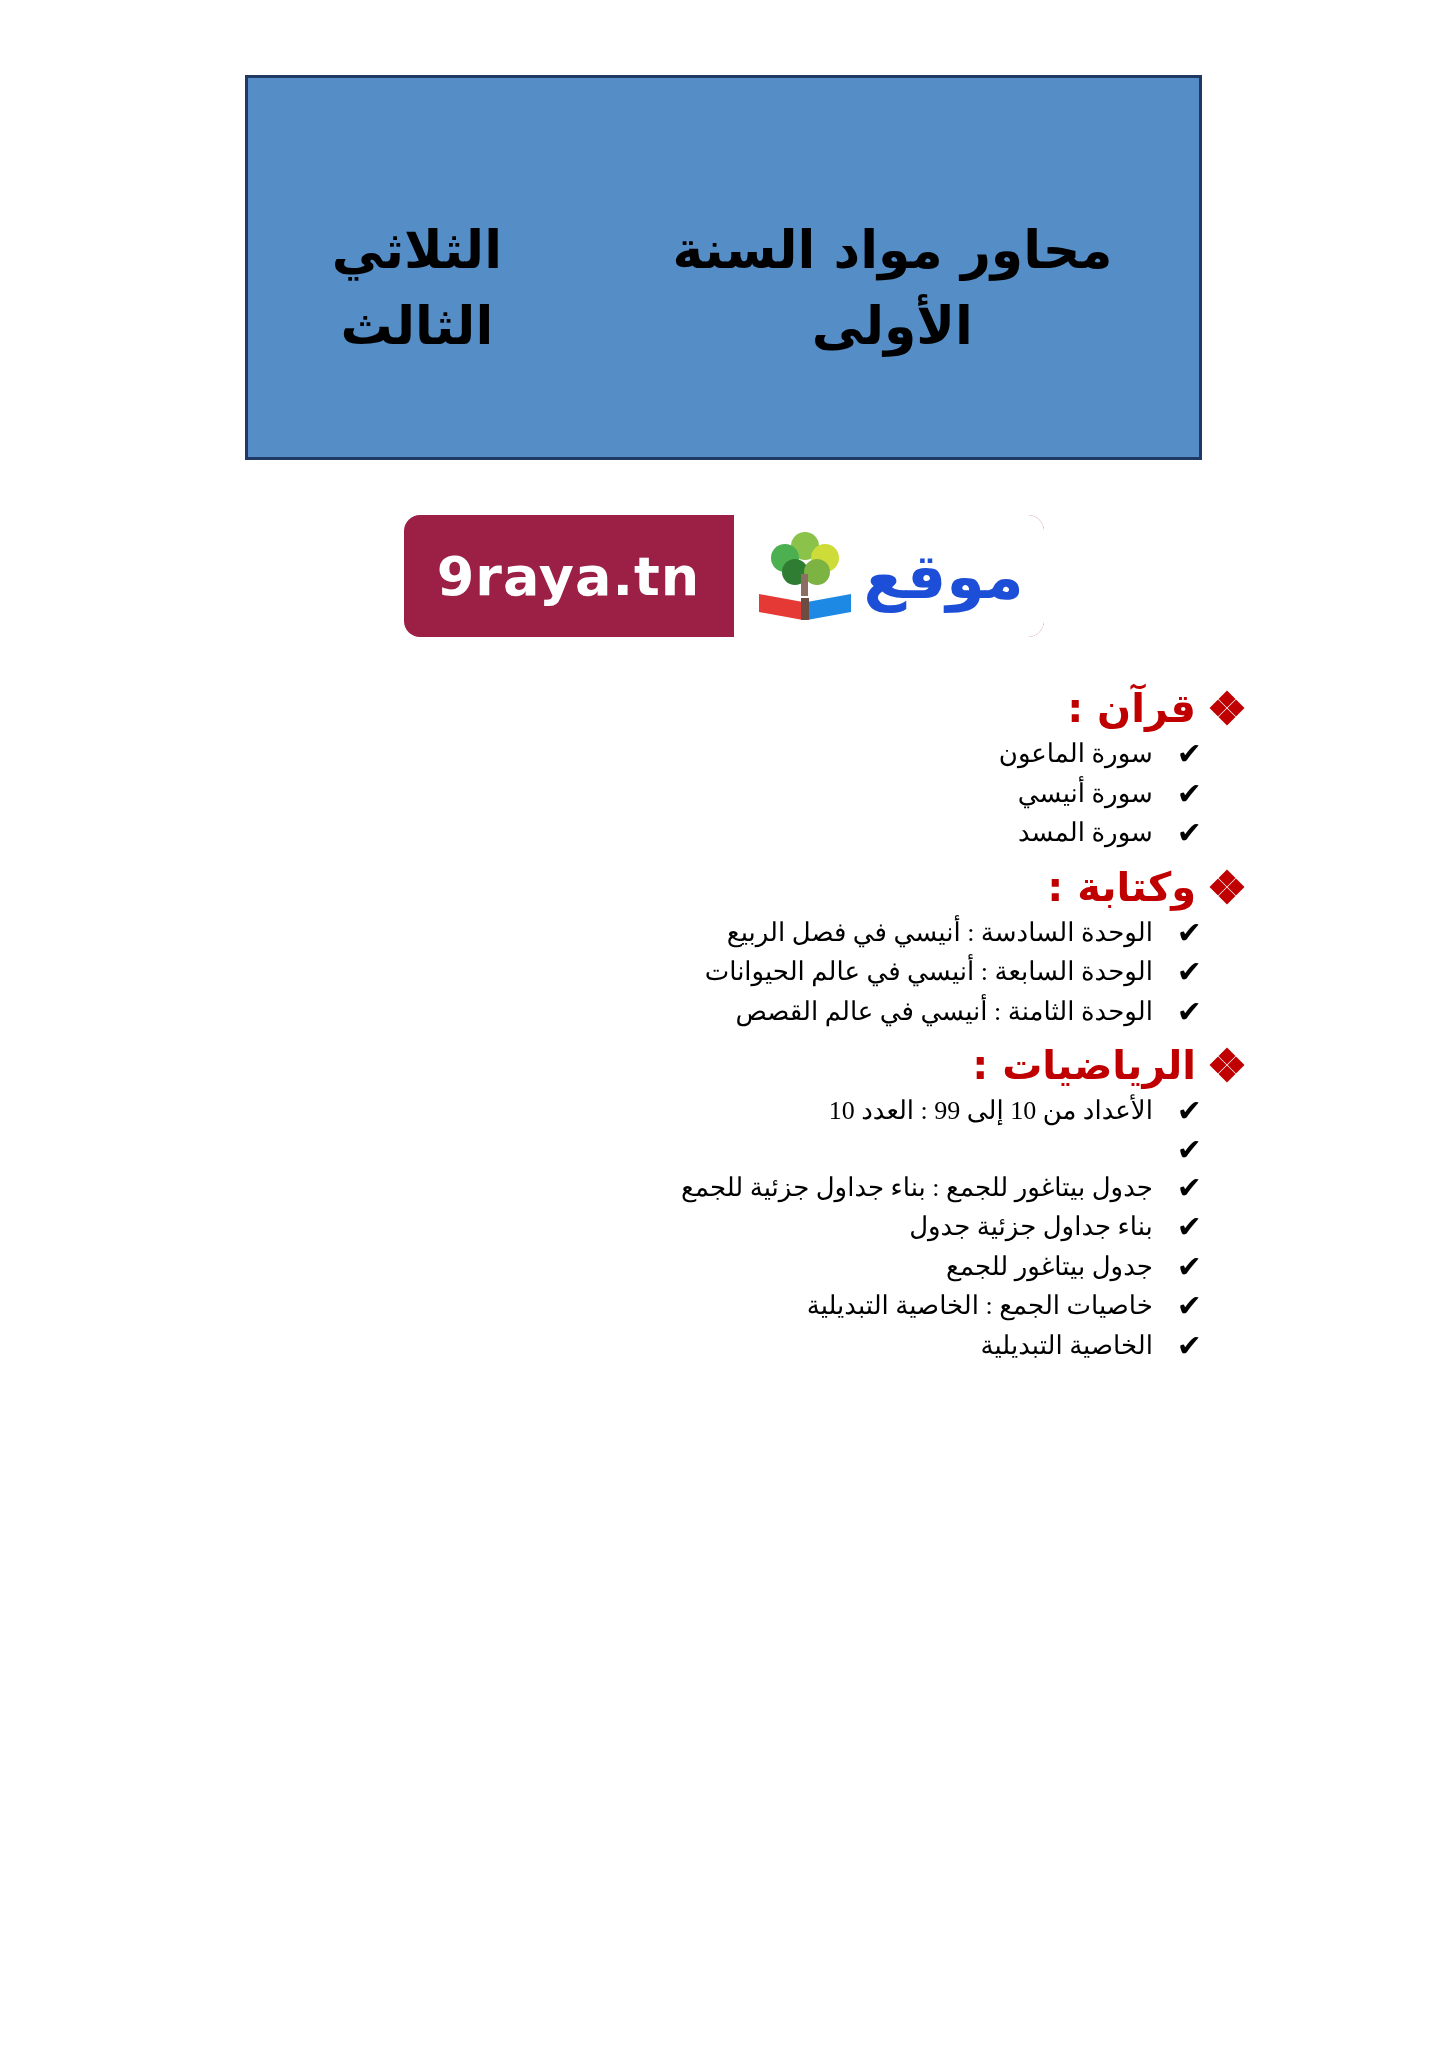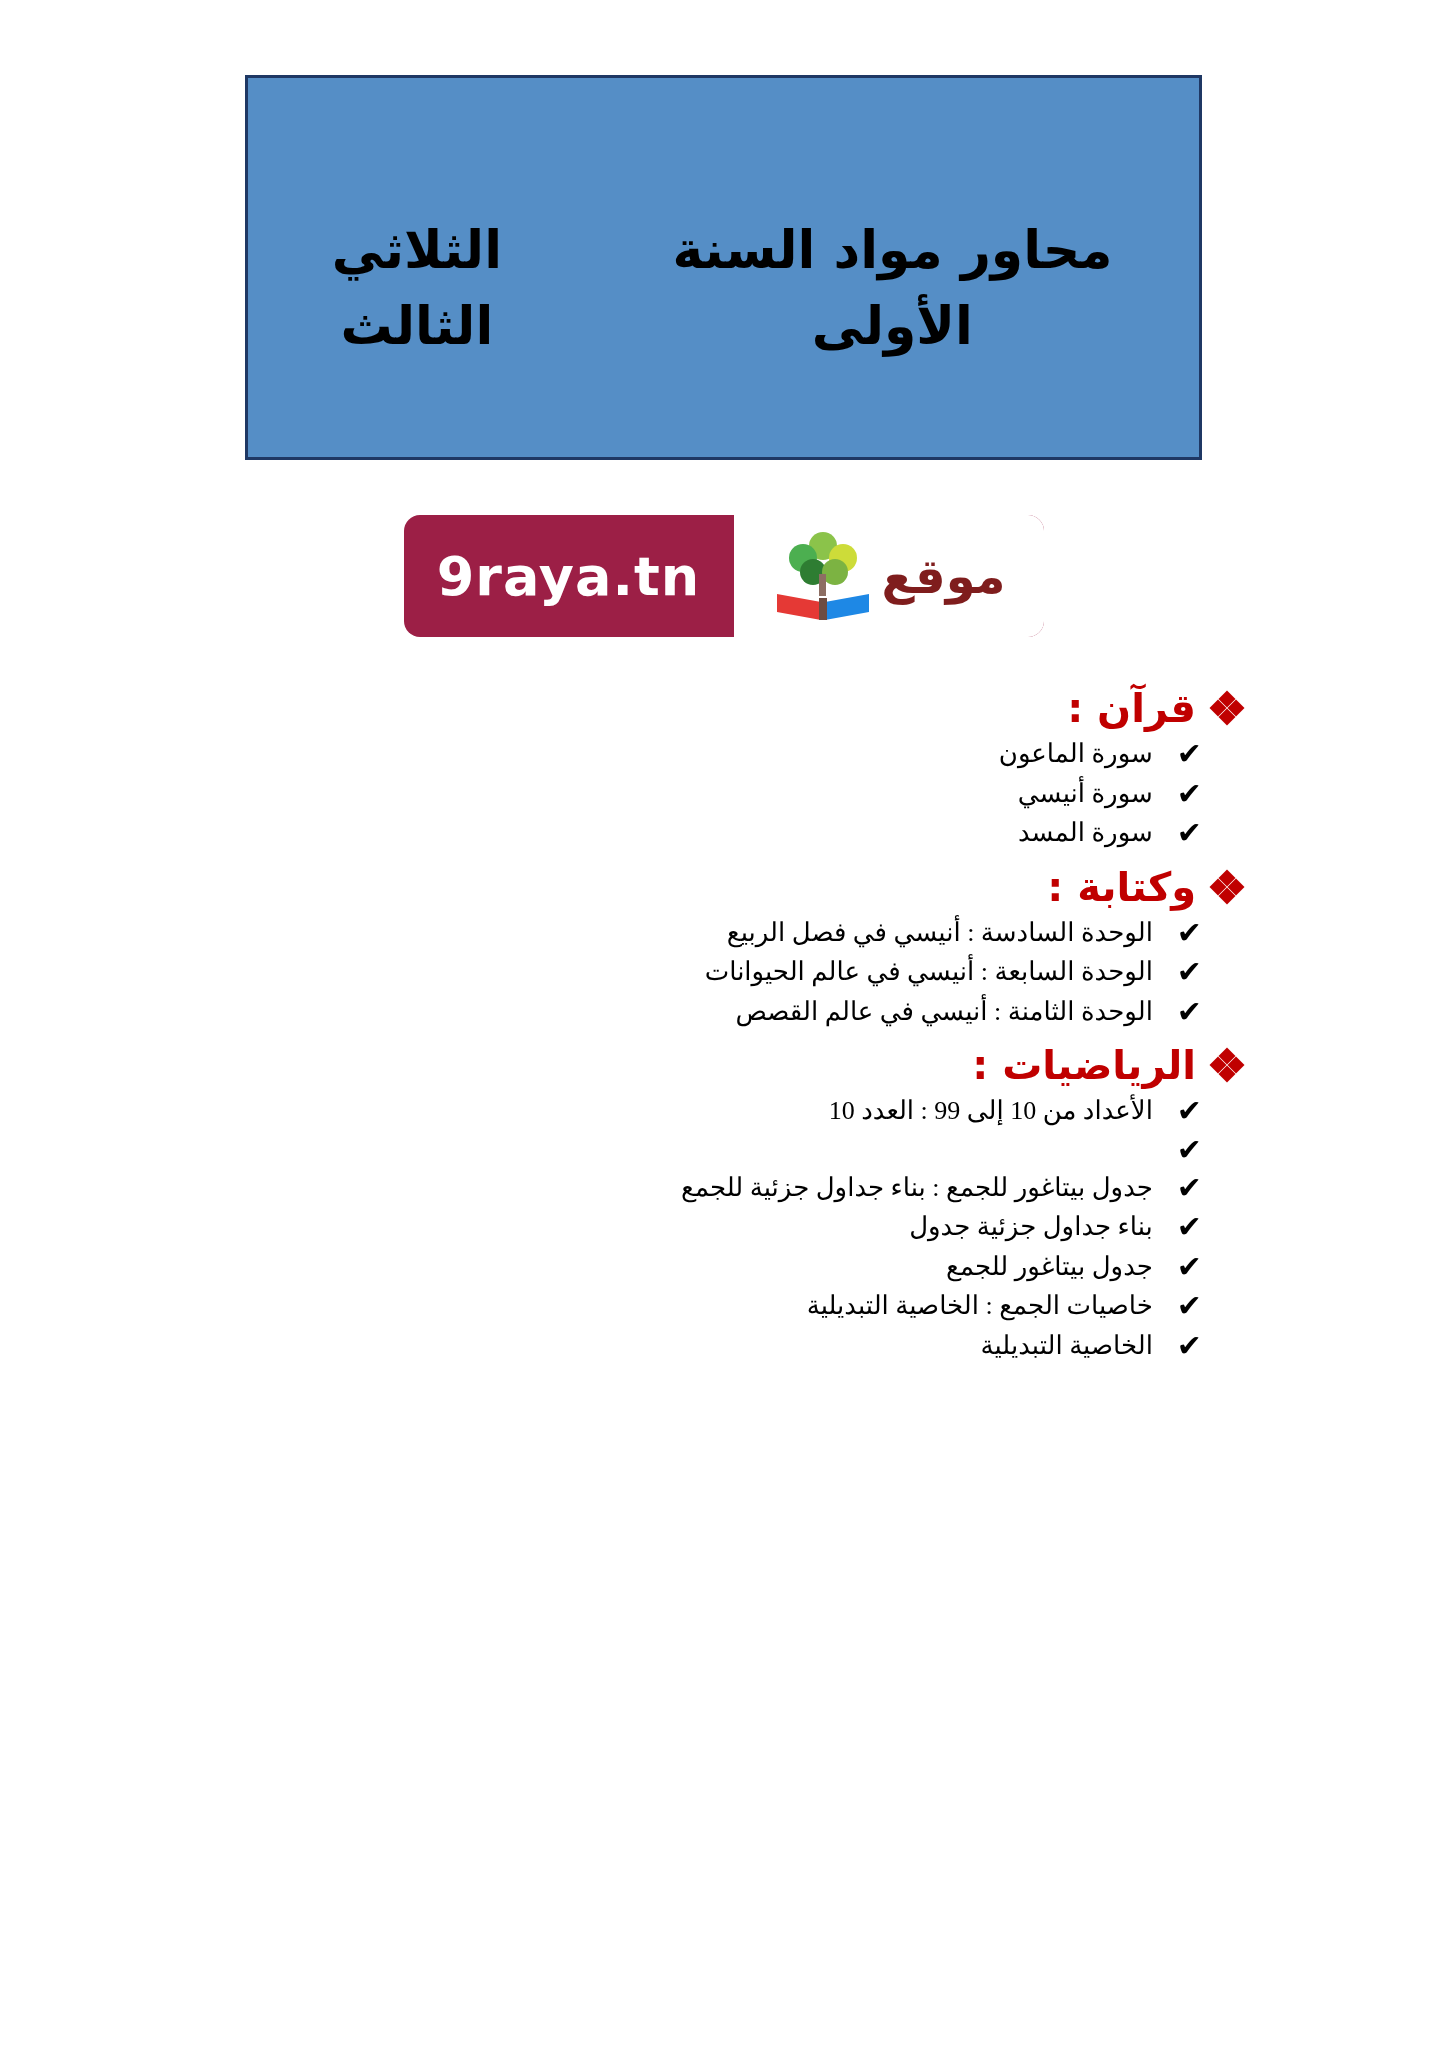--- a/index.html
+++ b/index.html
@@ -85,22 +85,22 @@
     background: #ffffff;
     display: flex;
     align-items: center;
     justify-content: center;
     gap: 6px;
     position: relative;
   }
   .logo-ar {
     font-family: "DejaVu Sans", "Liberation Sans", sans-serif;
     font-weight: bold;
-    font-size: 48px;
-    color: #7f1d1d;
+    font-size: 62px;
+    color: #1d4ed8;
     direction: rtl;
   }
   .tree {
     position: relative;
     width: 104px;
     height: 96px;
   }
 
   
   .content {

